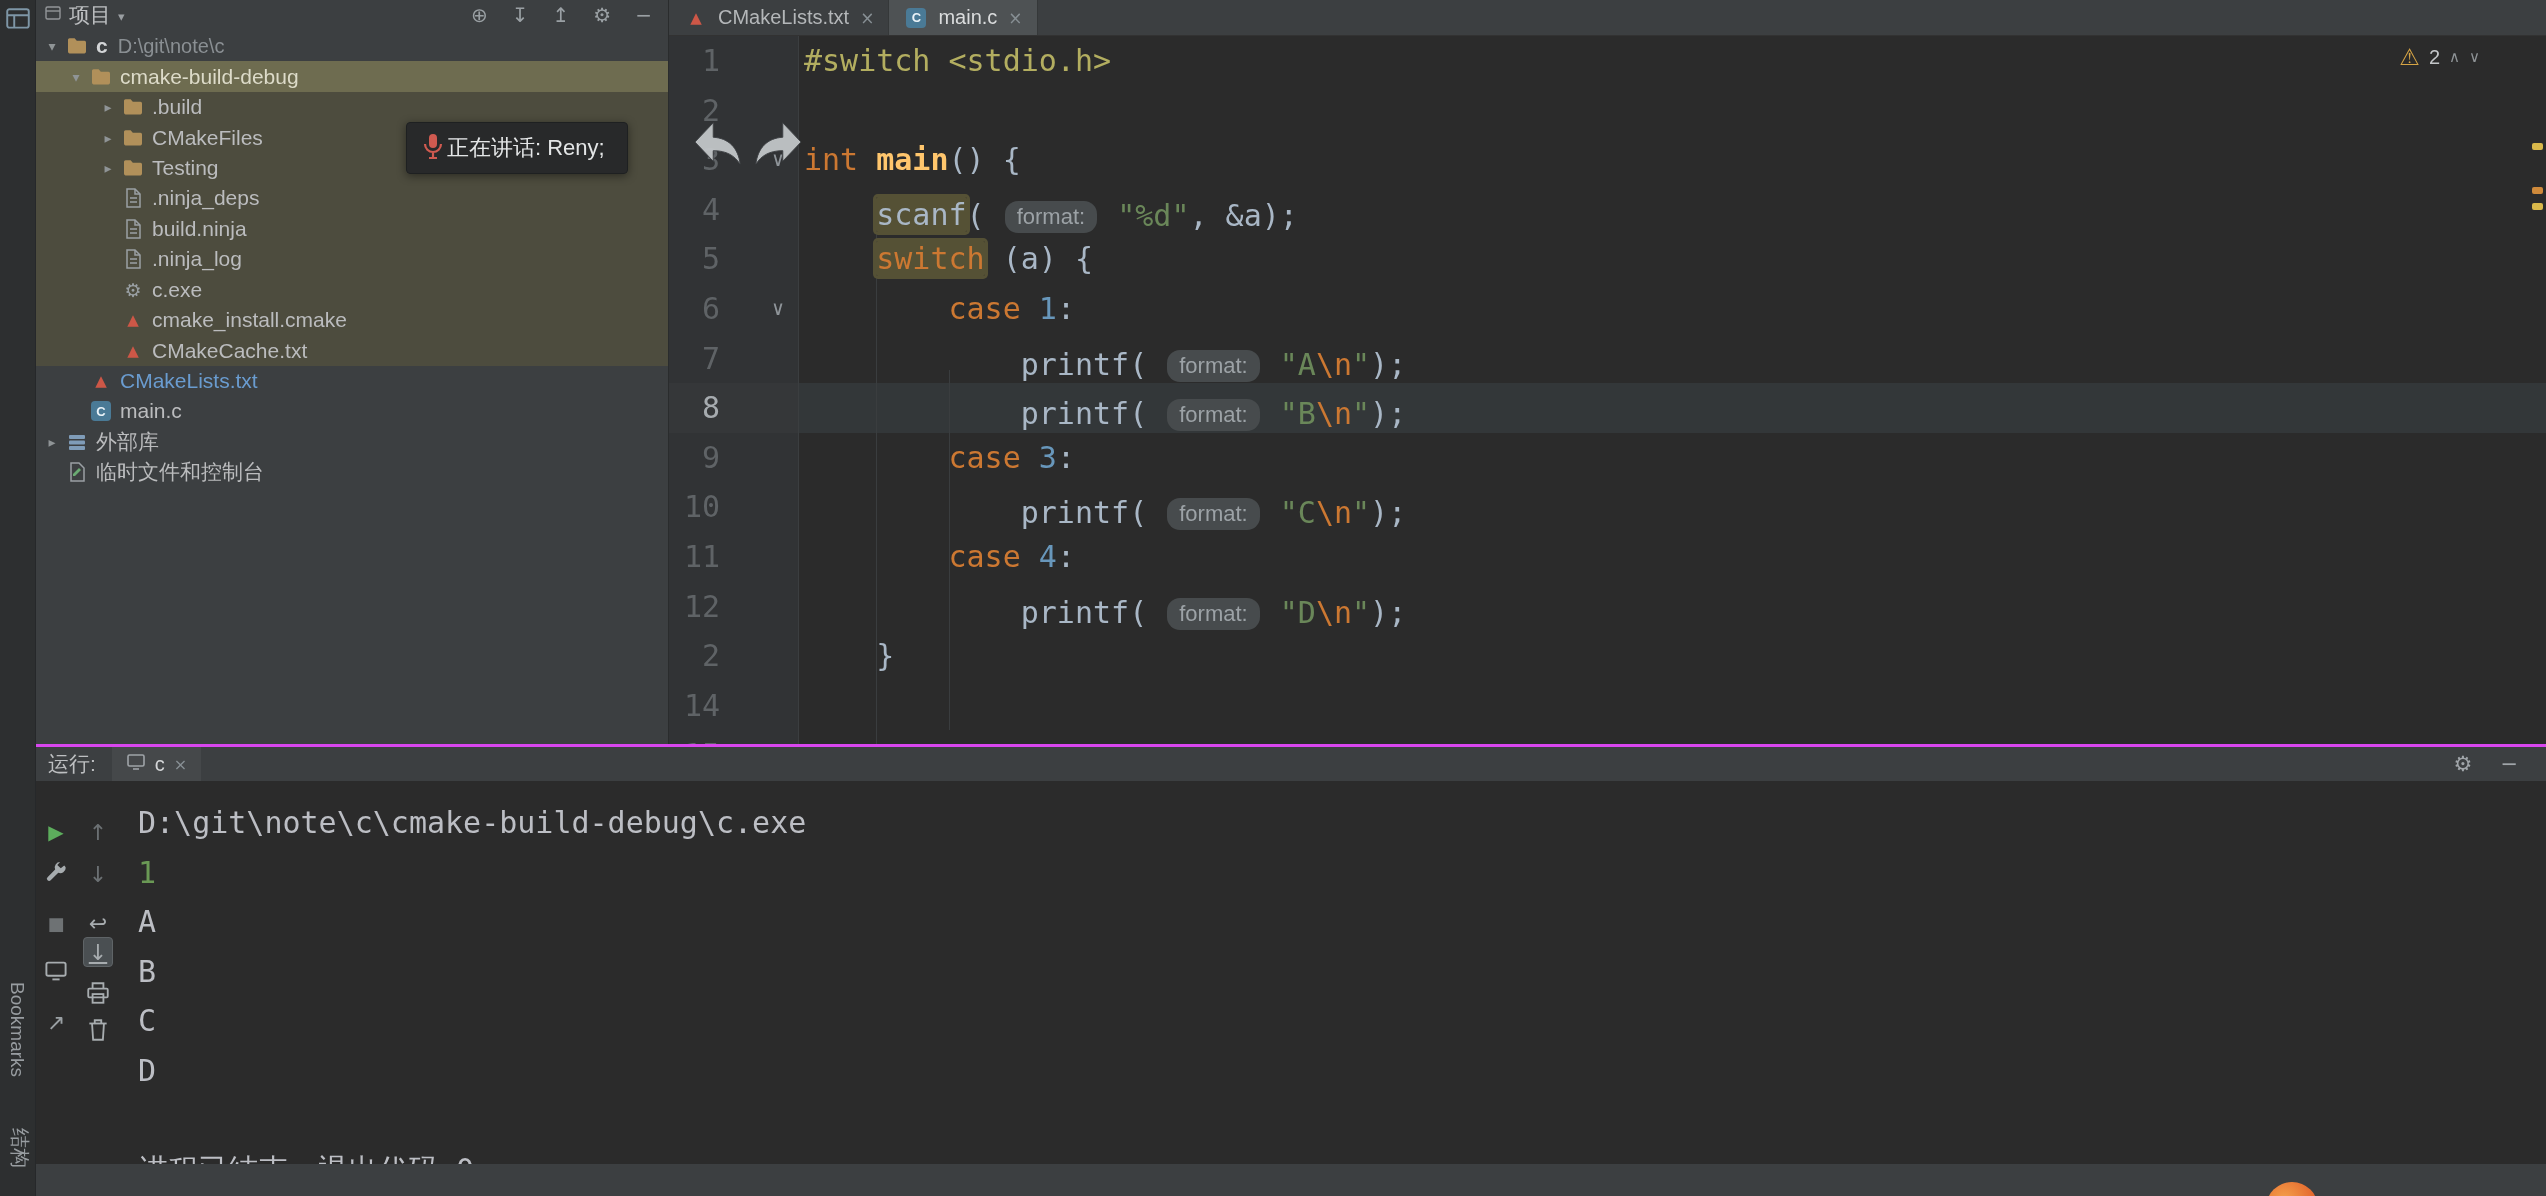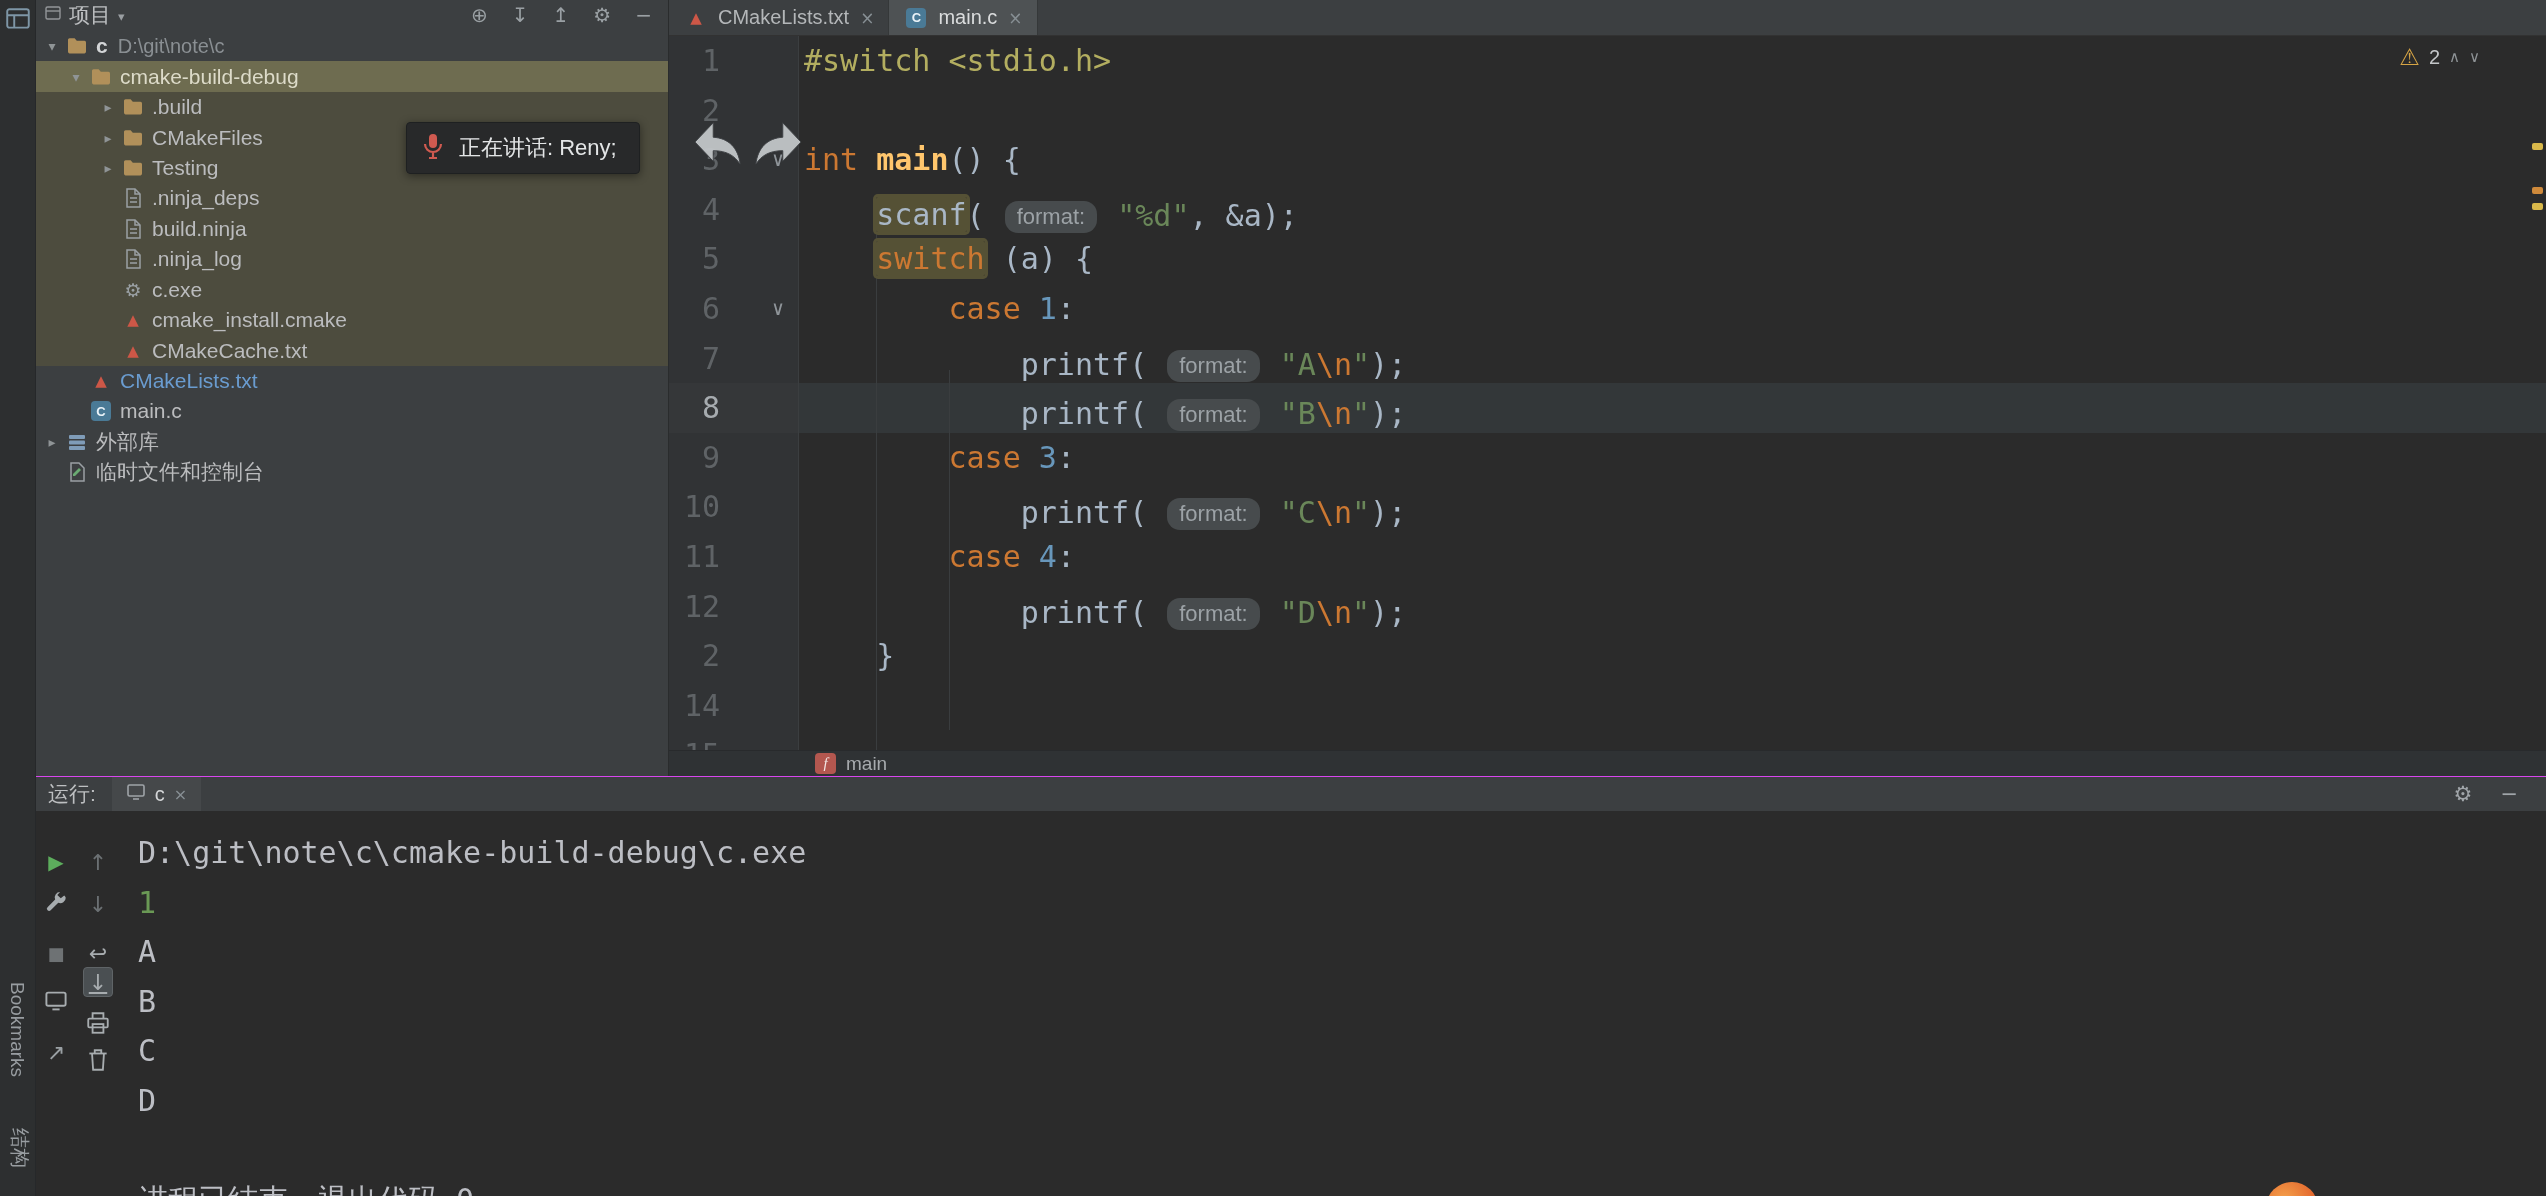--- a/index.html
+++ b/index.html
@@ -70,21 +70,21 @@
   .mark{position:absolute;left:2px;width:11px;height:7px;border-radius:2px}
   .m1{top:107px;background:#d9b84a}
   .m2{top:151px;background:#cf8a3b}
   .m3{top:167px;background:#d9b84a}
 
   
   #breadcrumbs{position:absolute;left:669px;top:750px;width:1877px;height:26px;background:#2f3234;border-top:1px solid #282a2c;display:flex;align-items:center;padding-left:146px;gap:10px;font-size:19px;color:#a7abae}
   .fn-badge{width:21px;height:21px;border-radius:4px;background:#b3574f;color:#f2e6e4;font-family:"Liberation Serif",serif;font-style:italic;font-size:15px;display:flex;align-items:center;justify-content:center}
 
   
-  #runpanel{position:absolute;left:36px;top:776px;width:2510px;height:420px;background:#2b2b2b;border-top:1px solid #d946ef}
+  #runpanel{position:absolute;left:36px;top:744px;width:2510px;height:420px;background:#2b2b2b;border-top:3px solid #d946ef}
   #rp-header{position:absolute;left:0;top:0;right:0;height:34px;background:#3c3f41;display:flex;align-items:center;padding-left:12px;gap:16px}
   #rp-label{color:#bdbfc1;font-size:21px}
   .run-tab{height:34px;display:flex;align-items:center;gap:9px;padding:0 14px;background:#45484a;color:#d3d5d7;font-size:20px;cursor:pointer}
   .rt-close{color:#878f94;font-size:16px;font-family:"DejaVu Sans",sans-serif}
   #rp-actions{position:absolute;right:28px;top:0;height:34px;display:flex;align-items:center;gap:28px}
   #rp-actions span{color:#a0a5a9;font-size:21px;cursor:pointer}
   .ricon{position:absolute;width:30px;height:30px;display:flex;align-items:center;justify-content:center;font-size:22px;color:#a7acaf;cursor:pointer;font-family:"DejaVu Sans",sans-serif}
   #ri-play{left:5px;top:70px;color:#5cad5c;font-size:20px}
   #ri-wrench{left:5px;top:112px}
   #ri-stop{left:5px;top:161px;color:#6e7274;font-size:18px}
@@ -96,21 +96,21 @@
   #ri-scrollend{left:47px;top:190px;background:#4a4f52;border:1px solid #5f6467;border-radius:4px;text-decoration:underline}
   #ri-print{left:47px;top:231px}
   #ri-trash{left:47px;top:268px}
   #console{position:absolute;left:94px;top:34px;right:0;bottom:0;overflow:hidden;padding:17px 0 0 8px;font-family:"DejaVu Sans Mono",monospace;font-size:30px;line-height:49.6px}
   .cline{height:49.6px;white-space:pre}
   .con-sys{color:#bcbec4}
   .con-out{color:#bcbec4}
   .con-input{color:#6a9955}
 
   
-  #voice-overlay{position:absolute;left:406px;top:122px;height:52px;display:flex;align-items:center;gap:14px;background:rgba(38,40,42,.96);border:1px solid #1e2021;border-radius:4px;padding:0 22px 0 14px;z-index:60;box-shadow:0 2px 10px rgba(0,0,0,.45)}
+  #voice-overlay{position:absolute;left:406px;top:122px;height:52px;display:flex;align-items:center;gap:2px;background:rgba(38,40,42,.96);border:1px solid #1e2021;border-radius:4px;padding:0 22px 0 14px;z-index:60;box-shadow:0 2px 10px rgba(0,0,0,.45)}
   #voice-text{color:#e3e5e6;font-size:22px;white-space:nowrap}
   #overlay-arrows{position:absolute;left:692px;top:118px;z-index:60;display:flex;gap:4px;opacity:.92}
   #overlay-arrows svg:first-child{transform:scaleX(-1)}
   #corner-orange{position:absolute;left:2266px;top:1182px;width:52px;height:52px;border-radius:50%;background:radial-gradient(circle at 35% 35%,#f5a24b,#e2622b 70%);z-index:55}
 </style>
 </head>
 <body>
 
 <div id="app">
 

